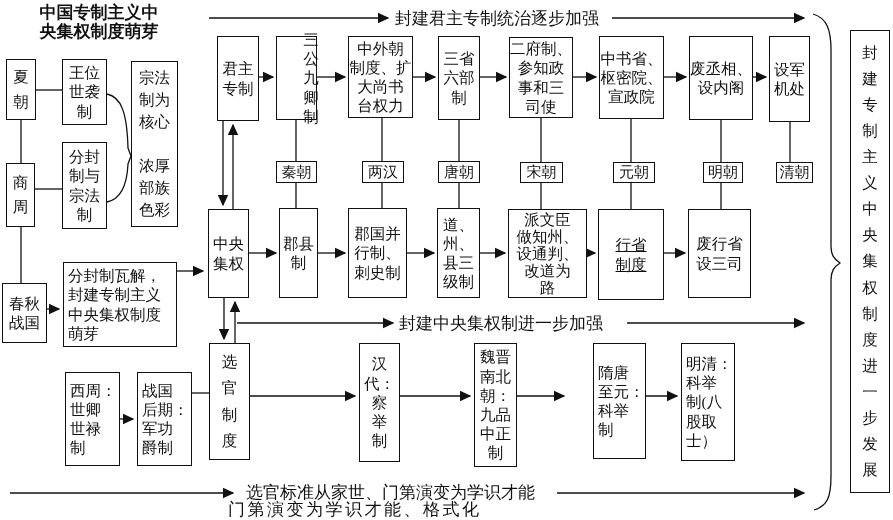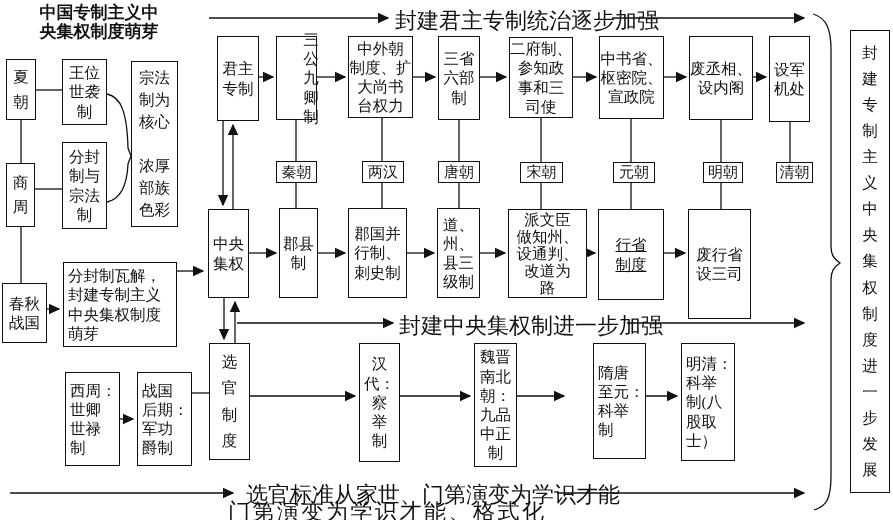--- a/index.html
+++ b/index.html
@@ -17,21 +17,21 @@
     position:absolute;box-sizing:border-box;background:transparent;border:none;
     display:flex;align-items:center;justify-content:center;text-align:left;
     white-space:pre-line;font-size:15.5px;line-height:1.24;
   }
   .dyn{font-size:15px;line-height:1;}
   .tight{line-height:1.1;}
   .lh-md{line-height:1.42;}
   .lh-lg{line-height:1.55;}
   .lh-xl{line-height:1.68;}
   .ta-l{text-align:left;justify-content:flex-start;padding-left:4px;}
-  .ann{position:absolute;font-size:22px;white-space:nowrap;line-height:1;}
+  .ann{position:absolute;font-size:17px;white-space:nowrap;line-height:1;}
   .title{font-weight:600;font-size:17px;line-height:1.12;}
   .ls2{letter-spacing:2.5px;}
 </style>
 </head>
 <body>
 
 <div class="stage">
 
   <svg width="893" height="520" viewBox="0 0 893 520">
     <defs>
@@ -189,21 +189,21 @@
 州、
 县三
 级制</div>
   <div class="bx tight" style="left:508px;top:209px;width:79px;height:89px;">派文臣
 做知州、
 设通判、
 改道为
 路</div>
   <div class="bx" style="left:598px;top:209px;width:66px;height:91px;text-decoration:underline;">行省
 制度</div>
-  <div class="bx" style="left:688px;top:209px;width:63px;height:110px;">废行省
+  <div class="bx" style="left:688px;top:209px;width:63px;height:89px;">废行省
 设三司</div>
 
   <div class="bx lh-xl" style="left:209px;top:343px;width:41px;height:117px;">选
 官
 制
 度</div>
   <div class="bx" style="left:359px;top:343px;width:41px;height:119px;">汉
 代：
 察
 举

